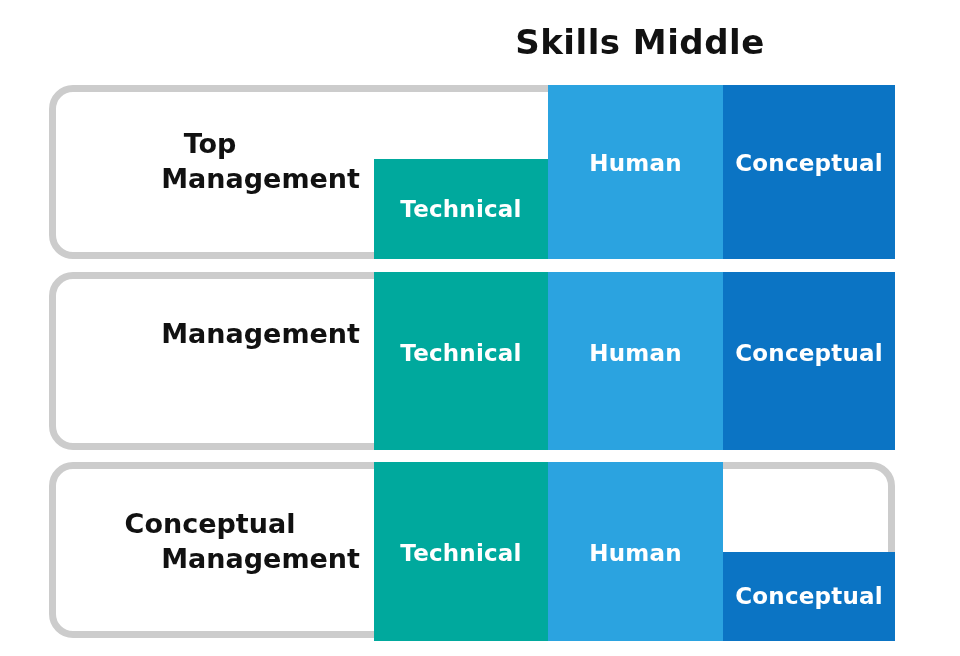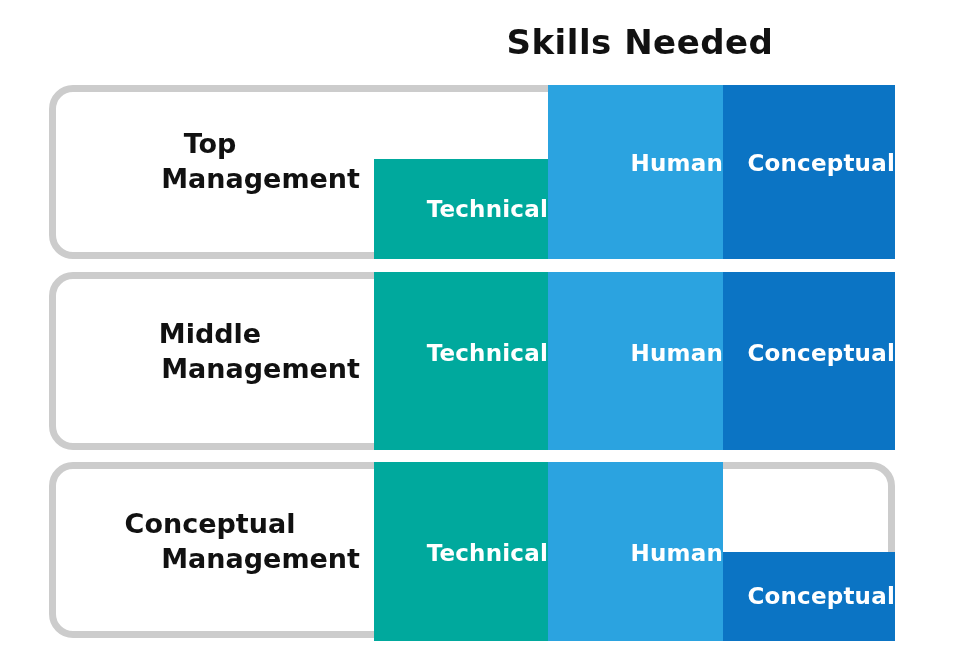--- a/index.html
+++ b/index.html
@@ -77,36 +77,36 @@
 
   
   .bar {
     position: absolute;
     z-index: 2;
   }
   .bar-text {
     position: absolute;
     left: 0;
     width: 100%;
-    text-align: right;
+    text-align: center;
     color: #ffffff;
     font-family: "DejaVu Sans", sans-serif;
     font-size: 23px;
     font-weight: 600;
     letter-spacing: 0.2px;
     white-space: nowrap;
   }
 </style>
 </head>
 <body>
 
 <div id="canvas">
 
   <div id="chart-title">
-    <span class="title-inner">Skills Needed</span>
+    <span class="title-inner">Skills Middle</span>
   </div>
 
   <div class="row" style="top:85px; height:135px;border-radius:20px;">
     <div class="row-card" style="height:174px;"></div>
 
     <div class="row-label" style="top:42px;">
       <span class="l1">Top</span>
       <span class="l2">Management</span>
     </div>
 
@@ -120,21 +120,20 @@
 
     <div class="bar" style="left:723px; top:0px; width:172px; height:174px; background:#0b74c4;">
       <span class="bar-text" style="top:65px;">Conceptual</span>
     </div>
   </div>
 
   <div class="row" style="top:272px; height:178px;">
     <div class="row-card" style="height:178px;"></div>
 
     <div class="row-label" style="top:45px;">
-      <span class="l1">Middle</span>
       <span class="l2">Management</span>
     </div>
 
     <div class="bar" style="left:374px; top:0px; width:174px; height:178px; background:#00a99d;">
       <span class="bar-text" style="top:68px;">Technical</span>
     </div>
 
     <div class="bar" style="left:548px; top:0px; width:175px; height:178px; background:#2ba3e0;">
       <span class="bar-text" style="top:68px;">Human</span>
     </div>

